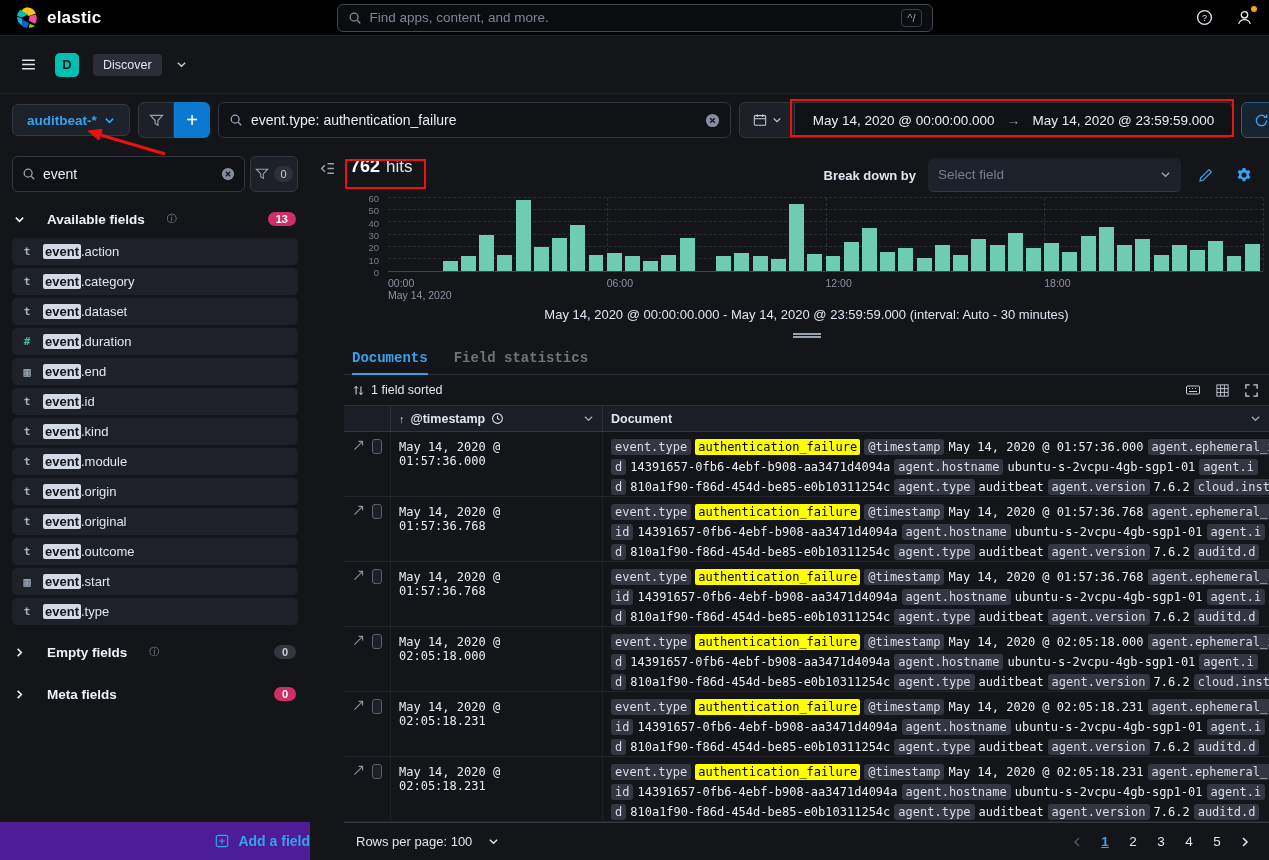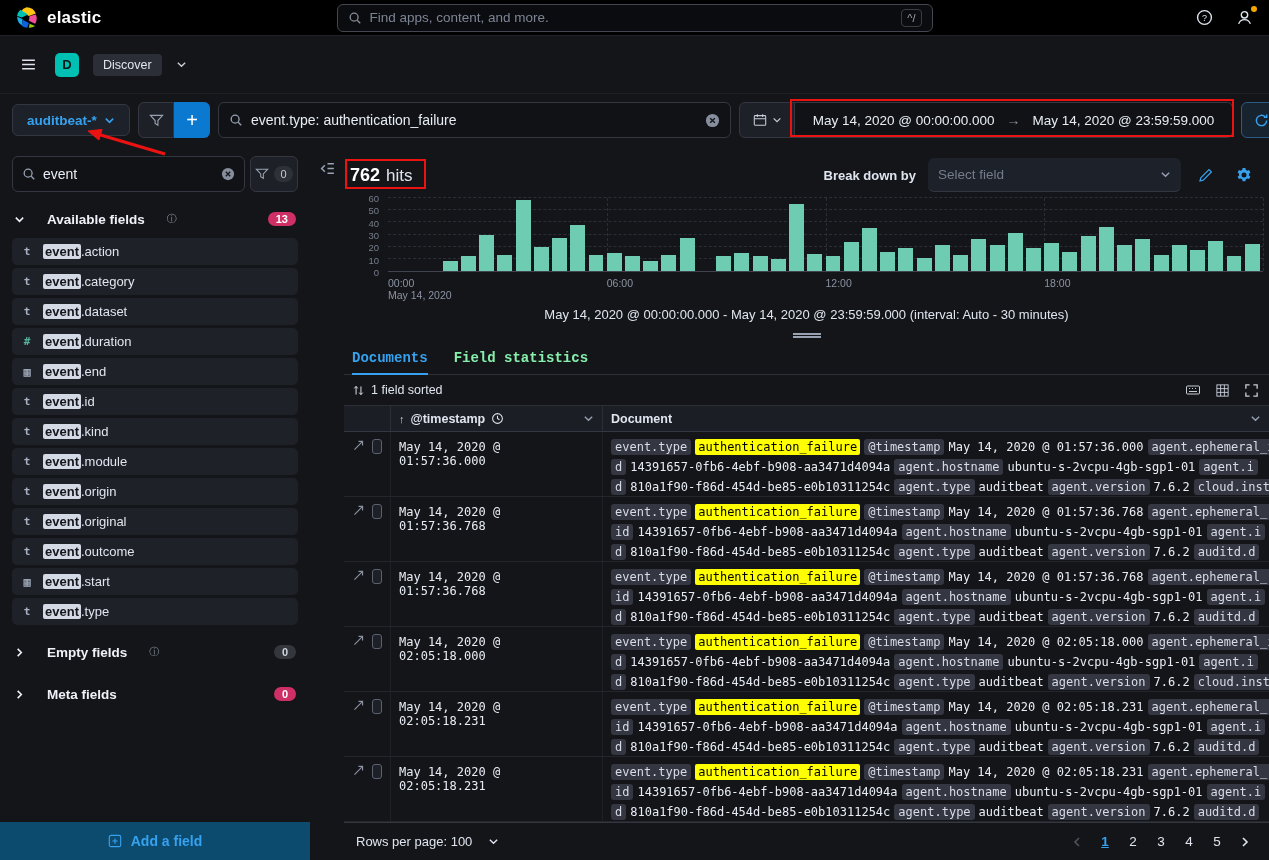--- a/index.html
+++ b/index.html
@@ -68,29 +68,29 @@
   .badge { margin-left: auto; border-radius: 9px; padding: 1px 8px; font-size: 11px; font-weight: bold; }
   .badge.pink { background: var(--pink); color: #fff; }
   .badge.gray { background: #33363d; color: #ced3dc; }
   .field-list { padding: 4px 12px 0 12px; }
   .field-item { height: 27px; margin-bottom: 3px; background: #1e2128; border-radius: 5px; display: flex; align-items: center; gap: 9px; padding: 0 8px; font-size: 13px; cursor: pointer; }
   .ficon { width: 14px; text-align: center; font-weight: bold; font-size: 11px; font-family: "DejaVu Sans Mono", monospace; color: #a6b1c2; }
   .ficon.number { color: #54b399; }
   .ficon.date { font-size: 12px; }
   .field-label { color: #dfe5ef; }
   mark.fhl { background: #d3dae6; color: #14161b; border-radius: 2px; padding: 0 2px; font-weight: bold; }
-  .add-field { position: absolute; bottom: 0; left: 0; right: 0; height: 38px; background: #0c4a6e; color: var(--accent); font-weight: bold; font-size: 14px; display: flex; align-items: center; justify-content: center; gap: 9px; }
+  .add-field { position: absolute; bottom: 0; left: 0; right: 0; height: 38px; background: #4c1d95; color: var(--accent); font-weight: bold; font-size: 14px; display: flex; align-items: center; justify-content: flex-end; gap: 9px; }
 
   
   .gutter { width: 34px; flex-shrink: 0; padding-top: 14px; display: flex; justify-content: center; align-items: flex-start; }
   .gutter button { color: #98a2b3; }
 
   
   .main { flex: 1; min-width: 0; display: flex; flex-direction: column; }
-  .hits-row { height: 48px; display: flex; align-items: center; gap: 12px; padding: 10px 12px 0 6px; }
+  .hits-row { height: 48px; display: flex; gap: 12px; padding: 10px 12px 0 6px; }
   .hits { display: flex; align-items: baseline; gap: 6px; font-size: 17px; }
   .hits-num { font-weight: bold; font-size: 18px; color: #fff; }
   .breakdown { margin-left: auto; display: flex; align-items: center; gap: 12px; }
   .breakdown label { font-weight: bold; font-size: 13px; margin-left: 8px; }
   .select { width: 253px; height: 34px; background: #1d2129; border-radius: 6px; border-bottom: 1px solid #343741; display: flex; align-items: center; padding: 0 10px; cursor: pointer; }
   .select .ph { color: #757d8c; font-size: 13.5px; }
   .select .chev { margin-left: auto; color: #98a2b3; }
   .hrow-iconbtn { width: 26px; height: 26px; display: flex; align-items: center; justify-content: center; color: var(--accent); }
 
   
@@ -102,21 +102,21 @@
   .vgrid { position: absolute; top: 0; bottom: 0; border-left: 1px dashed #2b2e36; }
   .bar { position: absolute; bottom: 0; background: var(--bar); z-index: 2; }
   .xaxis { position: absolute; left: 44px; right: 2px; bottom: 0; height: 24px; }
   .xlab { position: absolute; top: 3px; font-size: 10.5px; color: #8b93a3; line-height: 12px; }
 
   .caption { height: 30px; text-align: center; font-size: 13px; color: #dfe5ef; padding-top: 9px; }
   .drag-handle { height: 14px; display: flex; align-items: center; justify-content: center; }
   .drag-handle span { display: block; width: 28px; height: 5px; border-top: 2px solid #98a2b3; border-bottom: 2px solid #98a2b3; }
 
   .tabs { height: 33px; display: flex; gap: 26px; padding: 0 8px; border-bottom: 1px solid #2c2f36; font-family: Liberation Mono, monospace; }
-  .tab { display: flex; align-items: center; font-size: 14px; font-weight: bold; color: #86efac; cursor: pointer; border-bottom: 2px solid transparent; margin-bottom: -1px; }
+  .tab { display: flex; align-items: center; font-size: 14px; font-weight: bold; color: #737373; cursor: pointer; border-bottom: 2px solid transparent; margin-bottom: -1px; }
   .tab.active { color: var(--accent); border-bottom-color: var(--accent); }
 
   .grid-toolbar { height: 30px; display: flex; align-items: center; justify-content: space-between; padding: 0 10px 0 8px; }
   .sorted { display: flex; align-items: center; gap: 6px; font-size: 12.5px; color: #dfe5ef; }
   .gt-icons { display: flex; align-items: center; gap: 14px; color: #c6ccd8; }
 
   .grid-head, .drow { display: grid; grid-template-columns: 47px 212px 1fr; }
   .grid-head { height: 27px; background: #1b1e24; border-top: 1px solid #2c2f36; border-bottom: 1px solid #343741; font-size: 12.5px; font-weight: bold; }
   .gh-cell { display: flex; align-items: center; gap: 6px; padding: 0 8px; border-right: 1px solid #2c2f36; }
   .gh-cell:last-child { border-right: none; }

